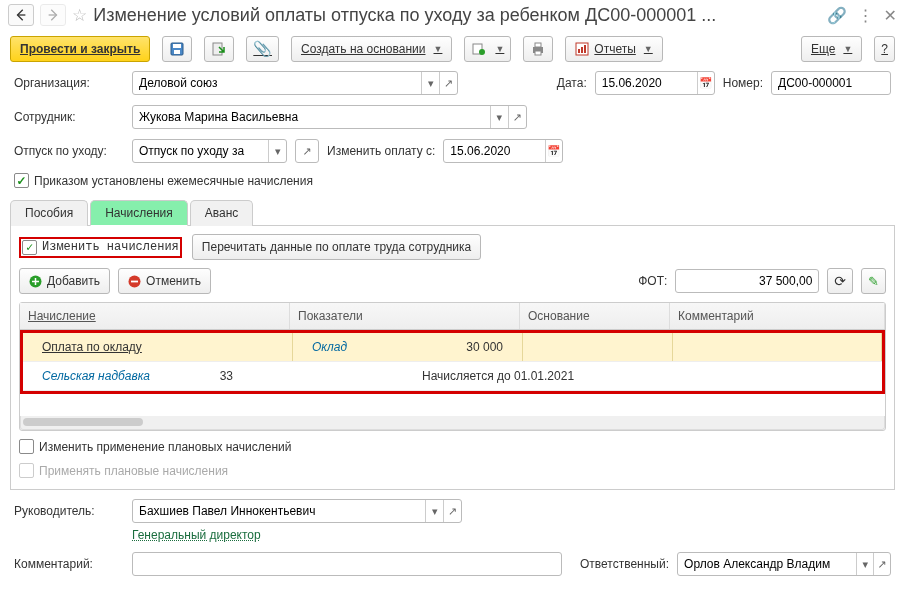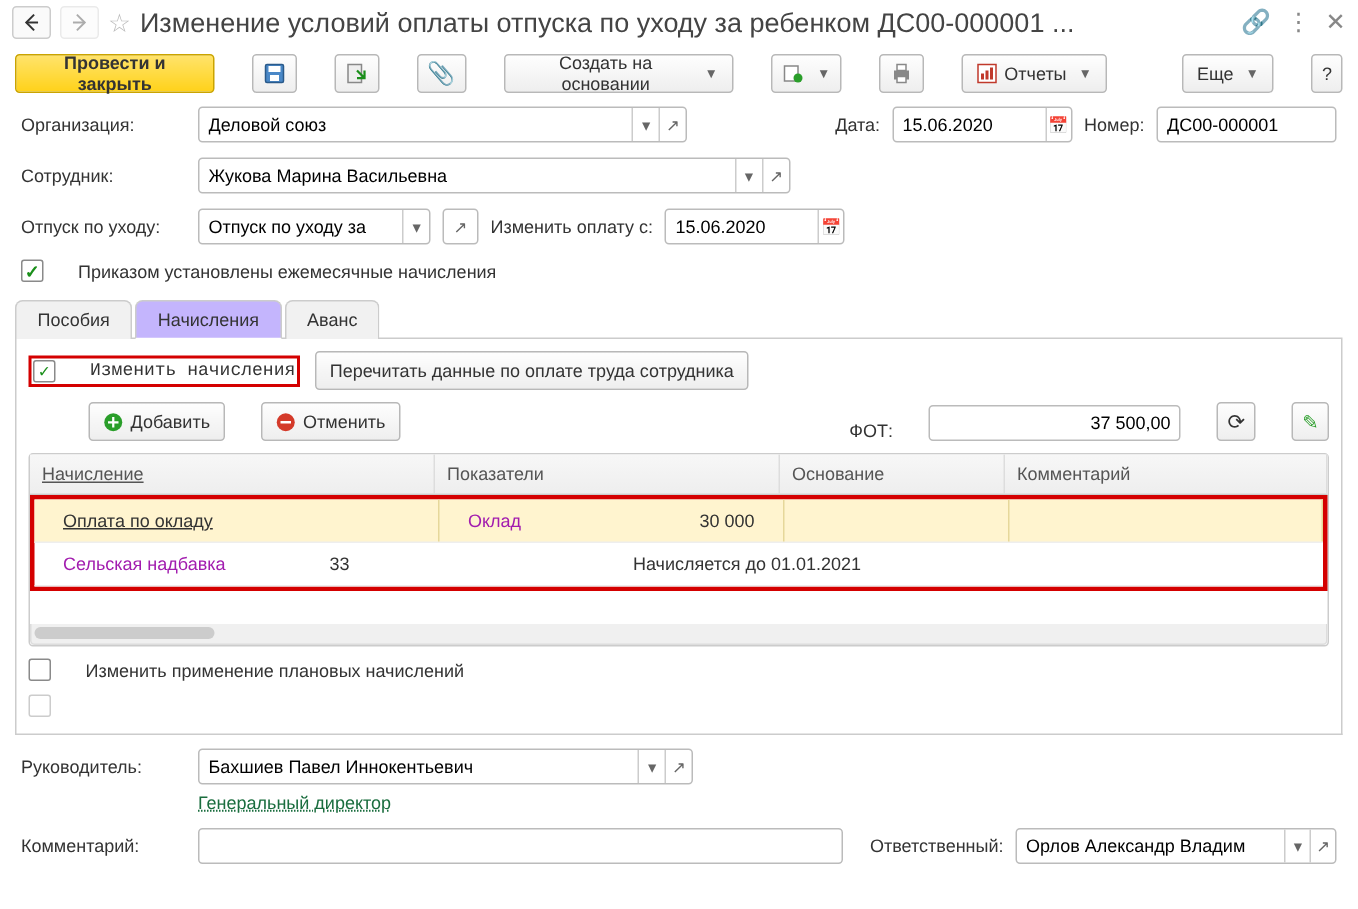--- a/index.html
+++ b/index.html
@@ -19,21 +19,21 @@
     background: #fafafa; display: flex; align-items: center; justify-content: center;
     cursor: pointer;
   }
   .nav-btn.disabled { opacity: .4; }
   .star { font-size: 17px; color: #bbb; }
   .title-text { font-size: 18px; color: #444; flex: 1; white-space: nowrap; overflow: hidden; text-overflow: ellipsis; }
   .icon-sm { width: 14px; height: 14px; }
   .title-right { display: flex; align-items: center; gap: 10px; color: #888; }
   .title-right span { font-size: 16px; cursor: pointer; }
 
-  .toolbar { display: flex; align-items: center; padding: 4px 10px; gap: 25px; }
+  .toolbar { display: flex; align-items: center; padding: 4px 10px; gap: 12px; text-decoration: underline; }
   .btn {
     height: 26px; border: 1px solid #b8b8b8; border-radius: 3px;
     background: linear-gradient(#fefefe,#eee); display: inline-flex;
     align-items: center; padding: 0 9px; cursor: pointer; gap: 5px;
     font-size: 12px; color: #333;
   }
   .btn.yellow { background: linear-gradient(#ffe36b,#ffd21a); border-color: #caa400; font-weight: bold; }
   .btn.icon-only { padding: 0 6px; }
   .btn .caret { font-size: 9px; color: #666; margin-left: 3px; }
 
@@ -45,52 +45,52 @@
   }
   .combo input {
     border: none; outline: none; height: 100%; padding: 0 6px; background: transparent;
     font: inherit; width: 100%;
   }
   .combo .cbtn {
     border-left: 1px solid #ccc; width: 20px; height: 100%;
     display: flex; align-items: center; justify-content: center; cursor: pointer; color: #666;
     font-size: 11px;
   }
-  .check { display:inline-flex; align-items:center; gap:23px; }
+  .check { display:inline-flex; align-items:center; gap:5px; }
   .checkbox {
     width: 15px; height: 15px; border: 1px solid #8a8a8a; border-radius: 2px;
     display: inline-flex; align-items: center; justify-content: center; background: #fff;
   }
   .checkbox.checked::after { content:"✓"; color: #1a8f1a; font-size: 12px; font-weight: bold; }
   .checkbox.disabled { border-color:#ccc; }
 
   .tabs { display:flex; border-bottom:1px solid #ccc; margin: 6px 10px 0 10px; }
   .tab {
     padding: 5px 14px; border:1px solid #ccc; border-bottom:none;
     border-radius: 5px 5px 0 0; background: #f1f1f1; margin-right: 2px; cursor: pointer;
     position: relative; top:1px;
   }
-  .tab.active { background:#c4b5fd; border-bottom:1px solid #fff; }
+  .tab.active { background:#86efac; border-bottom:1px solid #fff; }
 
   .panel { border:1px solid #ccc; border-top:none; margin: 0 10px; padding: 8px; }
 
   .red-box { border:2px solid #d40000; padding:1px; display:inline-block;font-family:Liberation Mono, monospace; }
 
   .tbl { width:100%; border:1px solid #ccc; border-radius:3px; margin-top:8px; }
   .tbl-head { display:flex; background:linear-gradient(#f7f7f7,#eee); border-bottom:1px solid #ccc; }
   .tbl-head > div { padding:6px 8px; color:#555; border-right:1px solid #ddd; }
   .tbl-body .row { display:flex; border-bottom:1px solid #eee; }
   .tbl-body .row > div { padding:7px 19px; border-right:1px solid transparent; }
   .row.sel { background:#fff4cf; }
   .row.sel > div { border-right:1px solid #e6d79a; }
   .col-1 { width:270px;text-decoration:underline; }
   .col-2 { width:230px; }
   .col-3 { width:150px; }
   .col-4 { flex:1; }
-  .italic { color:#a21caf; }
+  .italic { font-style: italic; color:#0369a1; }
 
   .red-outline { border:3px solid #d40000; }
 
   .scrollbar-h {
     height:14px; background:#f0f0f0; border:1px solid #ddd; border-top:none;
     position:relative; border-radius:0 0 3px 3px;
   }
   .scrollbar-h::before {
     content:""; position:absolute; left:2px; top:2px; height:8px; width:120px;
     background:#ccc; border-radius:4px;
@@ -241,38 +241,38 @@
   <div style="display:flex;align-items:center;gap:10px;">
     <span class="red-box">
       <label class="check">
         <span class="checkbox checked"></span>
         <span>Изменить начисления</span>
       </label>
     </span>
     <button class="btn">Перечитать данные по оплате труда сотрудника</button>
   </div>
 
-  <div style="display:flex;align-items:flex-end;gap:24px;margin-top:8px;margin-left:40px;">
+  <div style="display:flex;align-items:center;gap:8px;margin-top:8px;">
     <button class="btn">
       <svg width="13" height="13">
           <circle cx="6.5" cy="6.5" r="6" fill="#2a9e2a"></circle>
           <path d="M6.5 3v7M3 6.5h7" stroke="#fff" stroke-width="1.5"></path>
         </svg>
       <span>Добавить</span>
     </button>
     <button class="btn">
       <svg width="13" height="13">
           <circle cx="6.5" cy="6.5" r="6" fill="#d43a2a"></circle>
           <path d="M3 6.5h7" stroke="#fff" stroke-width="1.8"></path>
         </svg>
       <span>Отменить</span>
     </button>
     <div style="flex:1"></div>
     <span class="field-label">ФОТ:</span>
-    <div class="combo" style="width:168px">
+    <div class="combo" style="width:144px">
       <input style="text-align: right;" value="37 500,00">
     </div>
     <button class="btn icon-only">
       <span style="font-size:14px">⟳</span>
     </button>
     <button class="btn icon-only">
       <span style="font-size:13px;color:#2a9e2a">✎</span>
     </button>
   </div>
 
@@ -310,20 +310,21 @@
 
   <div style="margin-top:8px">
     <label class="check">
       <span class="checkbox"></span>
       <span>Изменить применение плановых начислений</span>
     </label>
   </div>
   <div style="margin-top:6px">
     <label class="check" style="color:#aaa">
       <span class="checkbox disabled"></span>
+      <span>Применять плановые начисления</span>
     </label>
   </div>
 </div>
 
 <div class="field-row" style="margin-top:4px">
   <span class="field-label" style="width:110px">Руководитель:</span>
   <div class="combo" style="width:330px">
     <input value="Бахшиев Павел Иннокентьевич" style="">
     <div class="cbtn">▾</div>
     <div class="cbtn">↗</div>

